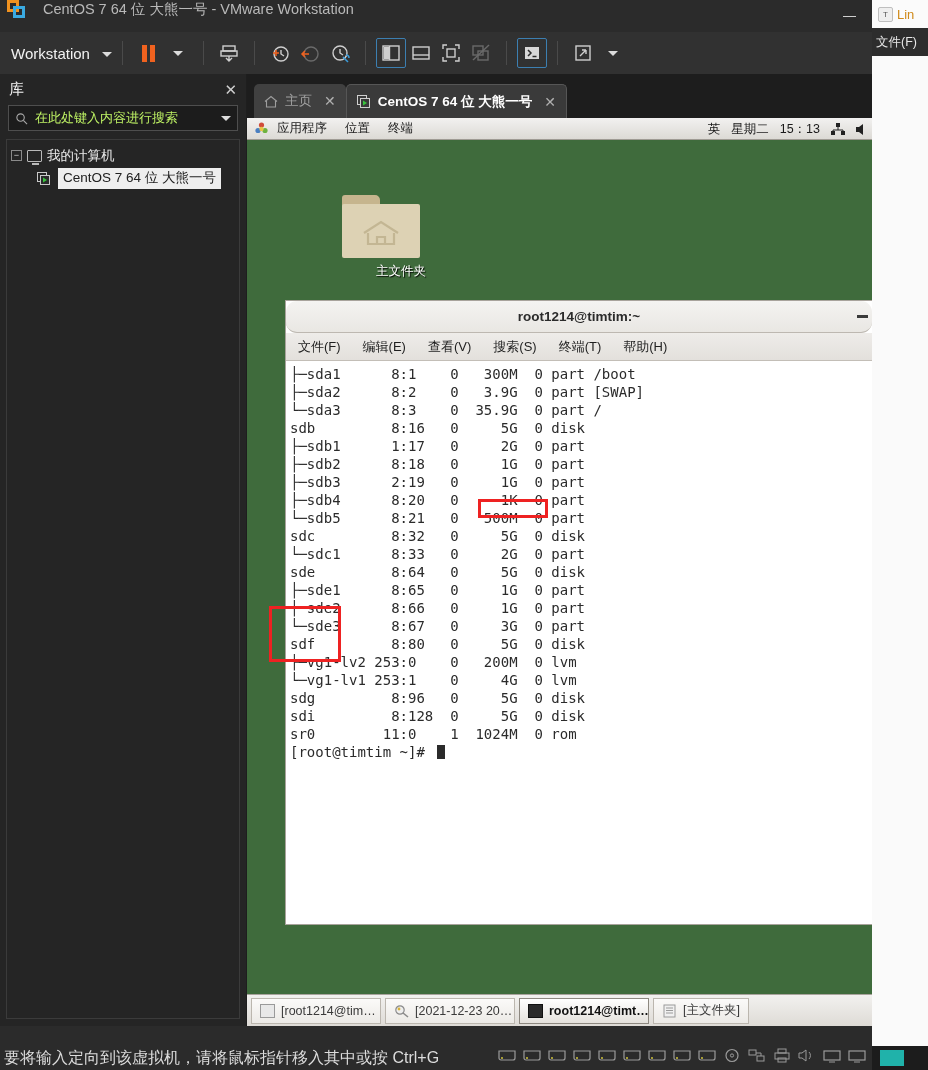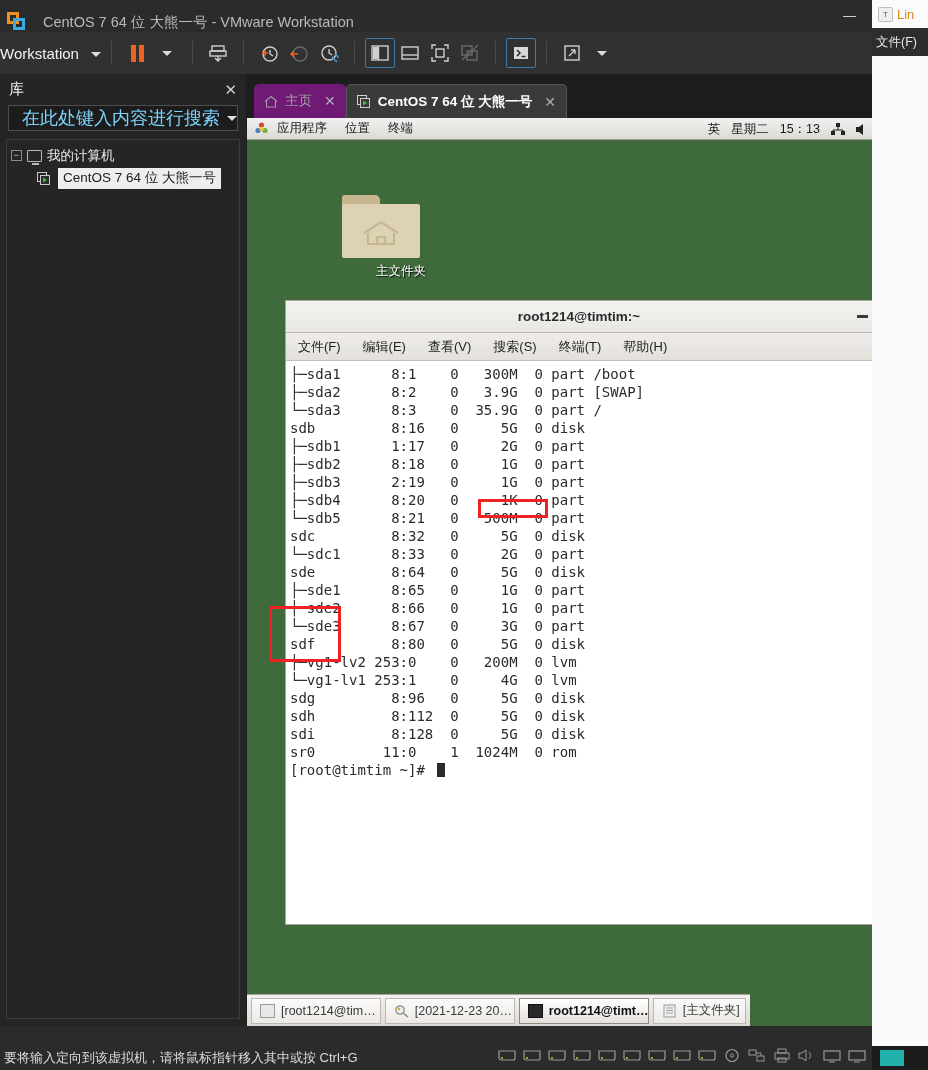--- a/index.html
+++ b/index.html
@@ -20,32 +20,32 @@
   .bg-tab-label { font-size:13px; color:#d08a1a; white-space:nowrap; }
   .bg-menubar { position:absolute; left:872px; top:28px; width:56px; height:28px; background:#2d2d2d;
                 display:flex; align-items:center; padding-left:4px; }
   .bg-menubar span { color:#e8e8e8; font-size:12.5px; white-space:nowrap; }
 
   
   .vmw { position:absolute; left:0; top:0; width:872px; height:1070px; background:#2b2b2b; }
 
   
   .vmw-title { position:absolute; left:0; top:0; width:872px; height:32px; background:#2b2b2b;
-               display:flex; align-items:flex-end; }
+               display:flex; align-items:flex-start; }
   .vmw-logo { width:20px; height:20px; margin-left:7px; position:relative; }
   .vmw-logo .sq1 { position:absolute; left:0; top:0; width:12px; height:12px; border:3px solid #f0921f; background:transparent;}
   .vmw-logo .sq2 { position:absolute; left:6px; top:6px; width:12px; height:12px; border:3px solid #3aaae1; background:transparent;}
   .vmw-title-text { margin-left:16px; font-size:14.5px; color:#b9b9b9; white-space:nowrap; }
   .vmw-min { position:absolute; right:14px; top:8px; width:16px; height:14px; }
   .vmw-min i { position:absolute; left:1px; top:8px; width:13px; height:1px; background:#cfcfcf; display:block;}
 
   
   .vmw-toolbar { position:absolute; left:0; top:32px; width:872px; height:42px; background:#313131;
                  display:flex; align-items:center; }
-  .tb-workstation { color:#f2f2f2; font-size:15px; white-space:nowrap; }
+  .tb-workstation { color:#f2f2f2; font-size:15px; margin-left:11px; white-space:nowrap; }
   .caret { width:0;height:0;border-left:5px solid transparent;border-right:5px solid transparent;
            border-top:5px solid #dcdcdc; display:inline-block; margin-left:8px; vertical-align:middle;}
   .tb-sep { width:1px; height:24px; background:#4a4a4a; margin:0 10px; }
   .tb-btn { width:30px; height:30px; display:flex; align-items:center; justify-content:center;
             border:1px solid transparent; border-radius:2px; }
   .tb-btn.sel { border-color:#3c7fb1; }
   .pause { display:flex; gap:3px; }
   .pause i { width:5px; height:17px; background:#f0621f; display:block; }
   .ic { width:22px; height:22px; position:relative; }
   .stroke { stroke:#cfcfcf; fill:none; stroke-width:1.4; }
@@ -55,39 +55,39 @@
 
   
   .lib { position:absolute; left:0; top:74px; width:247px; height:952px; background:#252525;
          border-right:1px solid #1e1e1e; }
   .lib-head { height:30px; display:flex; align-items:center; justify-content:space-between; padding:0 9px;}
   .lib-title { color:#f1f1f1; font-size:15px; }
   .lib-x { color:#cfcfcf; font-size:15px; line-height:1; }
   .lib-search { margin:1px 8px 0 8px; height:26px; background:#1c1c1c; border:1px solid #4e4e4e;
                 display:flex; align-items:center; gap:7px; padding:0 6px; }
   .lib-search .sicon { width:13px; height:13px; }
-  .lib-search .ph { color:#7dd3fc; font-size:18px; flex:1; white-space:nowrap; }
+  .lib-search .ph { color:#bef264; font-size:13px; flex:1; white-space:nowrap; }
   .lib-tree { margin:8px 6px 0 6px; border:1px solid #3b3b3b; height:880px; padding-top:4px;}
   .tree-row { display:flex; align-items:center; height:23px; padding-left:4px; gap:5px; }
   .expander { width:11px; height:11px; border:1px solid #8a8a8a; color:#d5d5d5; font-size:9px;
               line-height:9px; text-align:center; background:#252525; }
   .mon-icon { width:15px; height:12px; border:1.4px solid #b9b9b9; border-radius:1px; position:relative; }
   .mon-icon::after { content:""; position:absolute; left:4px; bottom:-4px; width:7px; height:2px; background:#b9b9b9; }
   .tree-label { color:#e8e8e8; font-size:13.5px; white-space:nowrap; }
   .tree-row.child { padding-left:30px; }
   .tree-row.child .sel-box { background:#eeeeee; color:#202020; padding:1px 5px 2px 5px; font-size:13.5px;
                              white-space:nowrap; margin-left:2px; }
   .vm-icon { width:14px; height:13px; position:relative; }
 
   
   .tabs { position:absolute; left:247px; top:74px; width:625px; height:44px; background:#1d1d1d;
           display:flex; align-items:flex-end; padding-left:7px; }
   .tab { height:34px; display:flex; align-items:center; gap:7px; padding:0 10px;
          border-radius:5px 5px 0 0; font-size:13.5px; }
-  .tab.inactive { background:#701a75; color:#9e9e9e; }
+  .tab.inactive { background:#404040; color:#9e9e9e; }
   .tab.active { background:#3a3a3a; color:#ffffff; font-weight:bold; border:1px solid #565656; border-bottom:none;}
   .tab .x { font-size:14px; color:#b0b0b0; margin-left:5px; }
   .home-ic { width:14px; height:13px; }
 
   
   .guest { position:absolute; left:247px; top:118px; width:625px; height:908px; background:#3f6b3c; overflow:hidden; }
   .gnome-bar { position:absolute; left:0; top:0; width:625px; height:22px;
                background:linear-gradient(#f2f1f0,#dcdad5); border-bottom:1px solid #9f9b94;
                display:flex; align-items:center; font-size:12.5px; color:#1a1a1a; }
   .gb-item { padding:0 9px; white-space:nowrap; }
@@ -99,50 +99,50 @@
   .folder { width:78px; height:63px; margin:0 auto; position:relative; }
   .folder .tabf { position:absolute; left:0; top:0; width:38px; height:12px; background:#c6b58e; border-radius:3px 5px 0 0;}
   .folder .body { position:absolute; left:0; top:9px; width:78px; height:54px; background:#ddd2b4; border-radius:2px;}
   .folder .home { position:absolute; left:20px; top:25px; width:38px; height:26px; }
   .desk-label { color:#ffffff; font-size:12.5px; margin-top:5px; text-shadow:1px 1px 1px #000; }
 
   
   .term { position:absolute; left:38px; top:182px; width:587px; height:625px; background:#ffffff;
           border:1px solid #a8a39c; border-right:none; }
   .term-title { height:32px; background:linear-gradient(#f4f3f1,#e9e7e3); border-bottom:1px solid #bdb8b1;
-                display:flex; align-items:center; justify-content:center; position:relative; }
+                display:flex; align-items:center; justify-content:center; position:relative;border-radius:11px; }
   .term-title span { font-size:13.5px; color:#2b2b2b; font-weight:bold; }
   .term-min { position:absolute; right:4px; top:14px; width:11px; height:3px; background:#3a3a3a; }
   .term-menu { height:28px; background:linear-gradient(#eeece9,#e3e0dc); border-bottom:1px solid #c3beb7;
                display:flex; align-items:center; padding-left:12px; gap:22px; }
   .term-menu span { font-size:13px; color:#1f1f1f; white-space:nowrap; }
   .term-body { height:563px; background:#ffffff; padding:4px 0 0 4px; position:relative; overflow:hidden; }
   .tline { font-family:"DejaVu Sans Mono","Liberation Mono",monospace; font-size:14px; line-height:18px;
            color:#2b2b2b; white-space:pre; }
   .cursor { display:inline-block; width:8px; height:14px; background:#2b2b2b; vertical-align:-2px; margin-left:4px;}
 
   
   .redbox { position:absolute; border:3px solid #ee2222; pointer-events:none; }
 
   
-  .g-taskbar { position:absolute; left:0; bottom:0; width:503px; height:32px;
+  .g-taskbar { position:absolute; left:0; bottom:0; width:625px; height:32px;
                background:linear-gradient(#f2f1ef,#dedbd6); border-top:1px solid #a8a39c;
                display:flex; align-items:center; padding:0 4px; gap:4px; }
   .tk { height:26px; display:flex; align-items:center; gap:6px; padding:0 8px; font-size:12.5px;
         color:#3a3a3a; border:1px solid #bbb6ae; background:linear-gradient(#fbfaf9,#eceae6);
         max-width:130px; white-space:nowrap; overflow:hidden; }
   .tk.active { background:linear-gradient(#ffffff,#e4e1dc); border-color:#8d8880; color:#111; font-weight:bold; }
   .tk .tico { width:15px; height:14px; flex:none; }
   .termico { background:#e8e8e8; border:1px solid #9a9a9a; position:relative; }
   .termico.dark { background:#2a2a2a; border-color:#111; }
 
   
   .statusbar { position:absolute; left:0; top:1046px; width:872px; height:24px; background:#2b2b2b;
                display:flex; align-items:center; }
-  .status-msg { color:#dcdcdc; font-size:13px; margin-left:4px; white-space:nowrap; }
+  .status-msg { color:#dcdcdc; font-size:16px; margin-left:4px; white-space:nowrap; }
   .status-icons { position:absolute; right:4px; top:2px; display:flex; align-items:center; gap:3px; }
   .bg-statusbar { position:absolute; left:872px; top:1046px; width:56px; height:24px; background:#1c1c1c;}
   .bg-teal { position:absolute; left:880px; top:1050px; width:24px; height:16px; background:#20b2aa; }
 </style>
 </head>
 <body>
 
 <div id="root">
 
   <div class="bg-window"></div>
@@ -374,21 +374,20 @@
             <div class="tline">sdc         8:32   0     5G  0 disk</div>
             <div class="tline">└─sdc1      8:33   0     2G  0 part</div>
             <div class="tline">sde         8:64   0     5G  0 disk</div>
             <div class="tline">├─sde1      8:65   0     1G  0 part</div>
             <div class="tline">├─sde2      8:66   0     1G  0 part</div>
             <div class="tline">└─sde3      8:67   0     3G  0 part</div>
             <div class="tline">sdf         8:80   0     5G  0 disk</div>
             <div class="tline">├─vg1-lv2 253:0    0   200M  0 lvm</div>
             <div class="tline">└─vg1-lv1 253:1    0     4G  0 lvm</div>
             <div class="tline">sdg         8:96   0     5G  0 disk</div>
-            <div class="tline">sdh         8:112  0     5G  0 disk</div>
             <div class="tline">sdi         8:128  0     5G  0 disk</div>
             <div class="tline">sr0        11:0    1  1024M  0 rom</div>
             <div class="tline">[root@timtim ~]# <span class="cursor"></span></div>
           </div>
       </div>
 
       <div class="redbox" style="left:231px; top:381px; width:70px; height:19px;"></div>
       <div class="redbox" style="left:22px; top:488px; width:72px; height:56px;"></div>
 
       <div class="g-taskbar">

